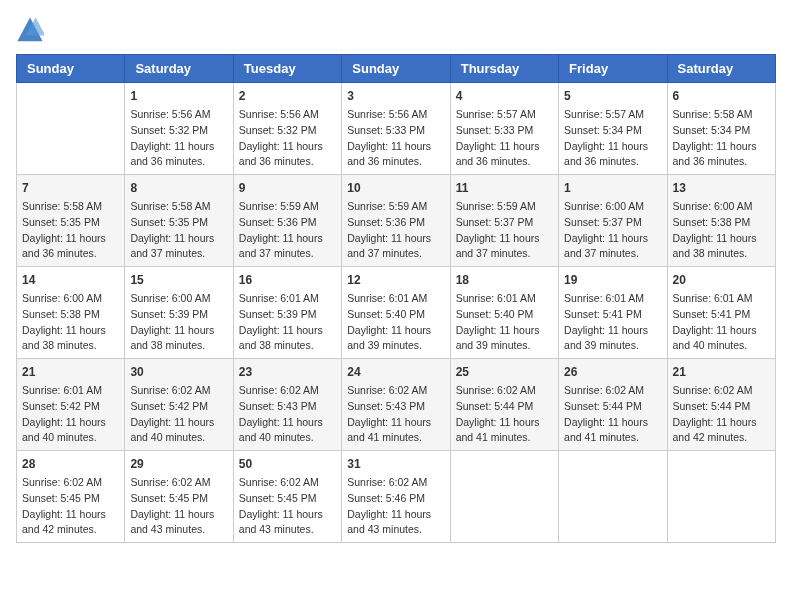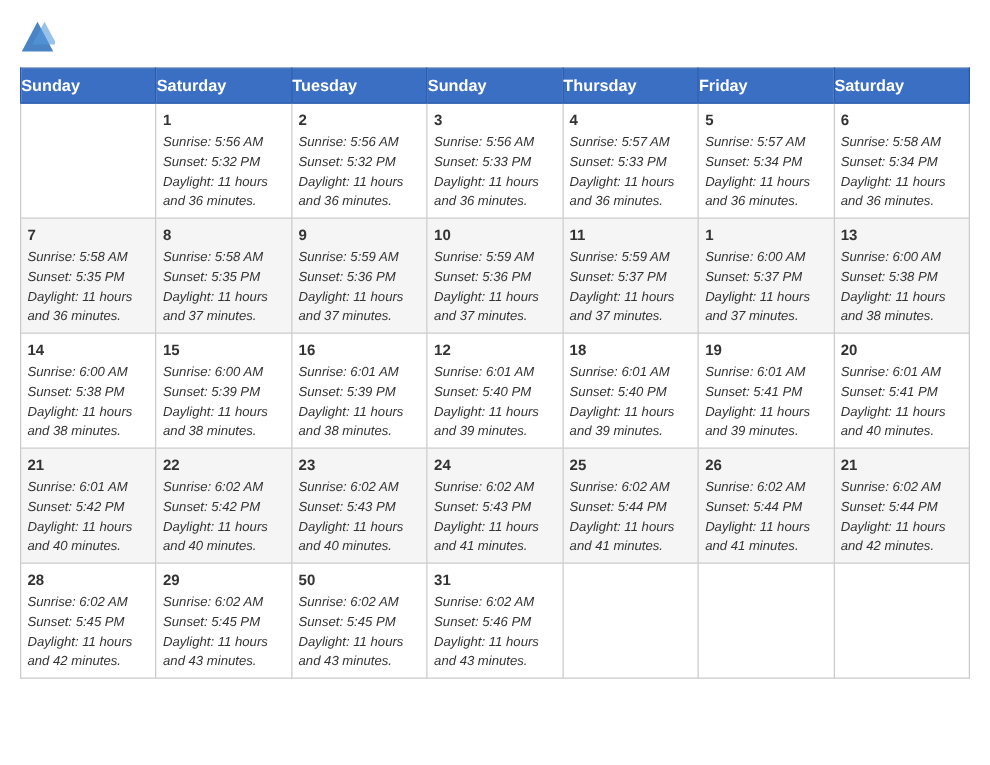--- a/index.html
+++ b/index.html
@@ -48,21 +48,21 @@
     }
     table {
       width: 100%;
       border-collapse: collapse;
       font-size: 11px;
     }
     thead tr th {
       background-color: #3a6fc4;
       color: #fff;
       text-align: left;
-      padding: 6px 0;
+      padding: 6px 10px;
       font-size: 13px;
       font-weight: bold;
       border: 1px solid #2a5aaa;
     }
     tbody tr td {
       border: 1px solid #ccc;
       vertical-align: top;
       padding: 4px 5px;
       height: 80px;
       width: 108px;
@@ -77,21 +77,20 @@
     }
     .day-number {
       font-weight: bold;
       font-size: 12px;
       display: block;
       margin-bottom: 2px;
     }
     .day-info {
       font-size: 10.5px;
       color: #333;
-      font-style: italic;
     }
     td.empty {
       background: #fff;
     }
   </style>
 </head>
 <body>
 
 <div class="header">
   <div class="logo">
@@ -272,21 +271,21 @@
       </tr>
       <tr>
         <td>
           <span class="day-number">21</span>
           <div class="day-info" style="white-space: pre-line;">Sunrise: 6:01 AM
 Sunset: 5:42 PM
 Daylight: 11 hours
 and 40 minutes.</div>
         </td>
         <td>
-          <span class="day-number">22</span>
+          <span class="day-number">30</span>
           <div class="day-info" style="white-space: pre-line;">Sunrise: 6:02 AM
 Sunset: 5:42 PM
 Daylight: 11 hours
 and 40 minutes.</div>
         </td>
         <td>
           <span class="day-number">23</span>
           <div class="day-info" style="white-space: pre-line;">Sunrise: 6:02 AM
 Sunset: 5:43 PM
 Daylight: 11 hours

